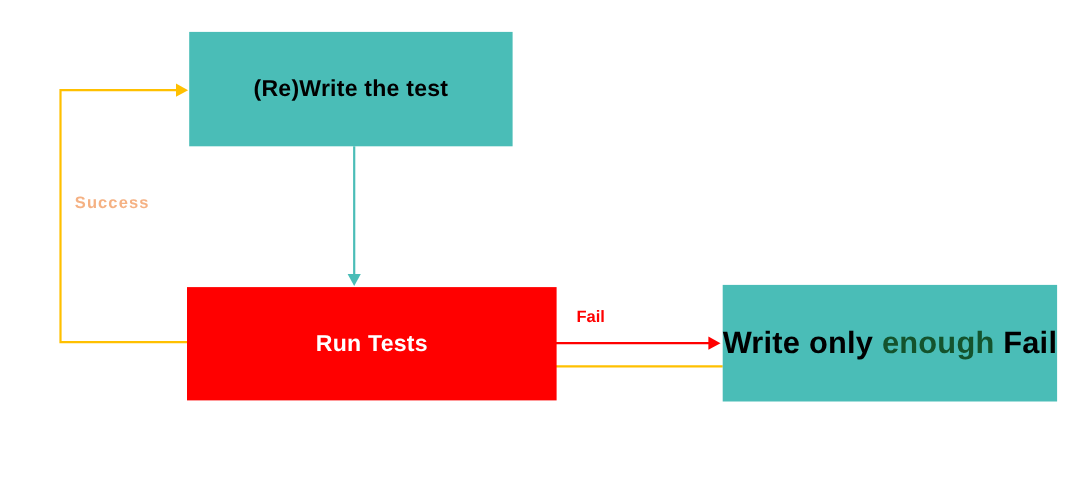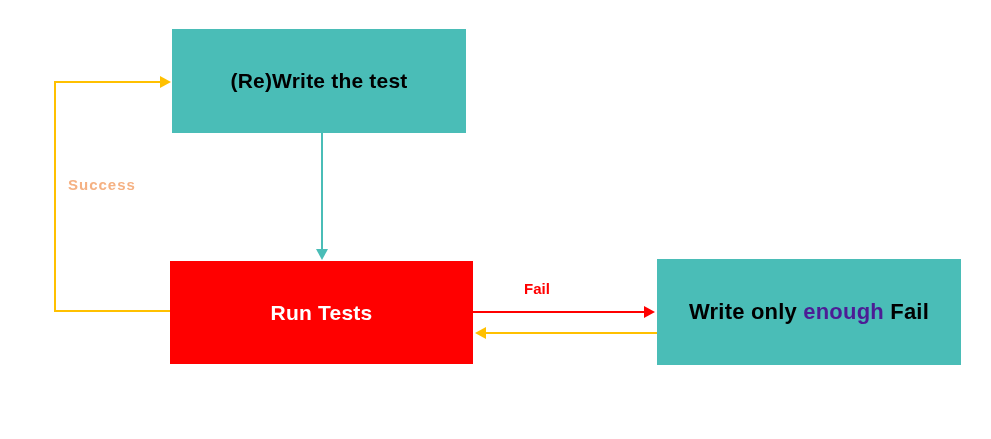--- a/index.html
+++ b/index.html
@@ -34,33 +34,33 @@
     letter-spacing: 0.2px;
   }
   .node-rewrite {
     left: 172px; top: 29px;
     width: 294px; height: 104px;
     background: #4abdb7;
     color: #000000;
   }
   .node-run {
     left: 170px; top: 261px;
-    width: 303px; height: 103px;
+    width: 336px; height: 103px;
     background: #ff0000;
     color: #ffffff;
   }
   .node-write {
     left: 657px; top: 259px;
     width: 304px; height: 106px;
     background: #4abdb7;
     color: #000000;
-    font-size: 22px;
+    font-size: 28px;
   }
   .node-write .hl {
-    color: #4c1d95;
+    color: #14532d;
     white-space: pre;
   }
   .node-write .plain {
     white-space: pre;
   }
   .edge-label {
     position: absolute;
     font-weight: 700;
     font-size: 15px;
   }

